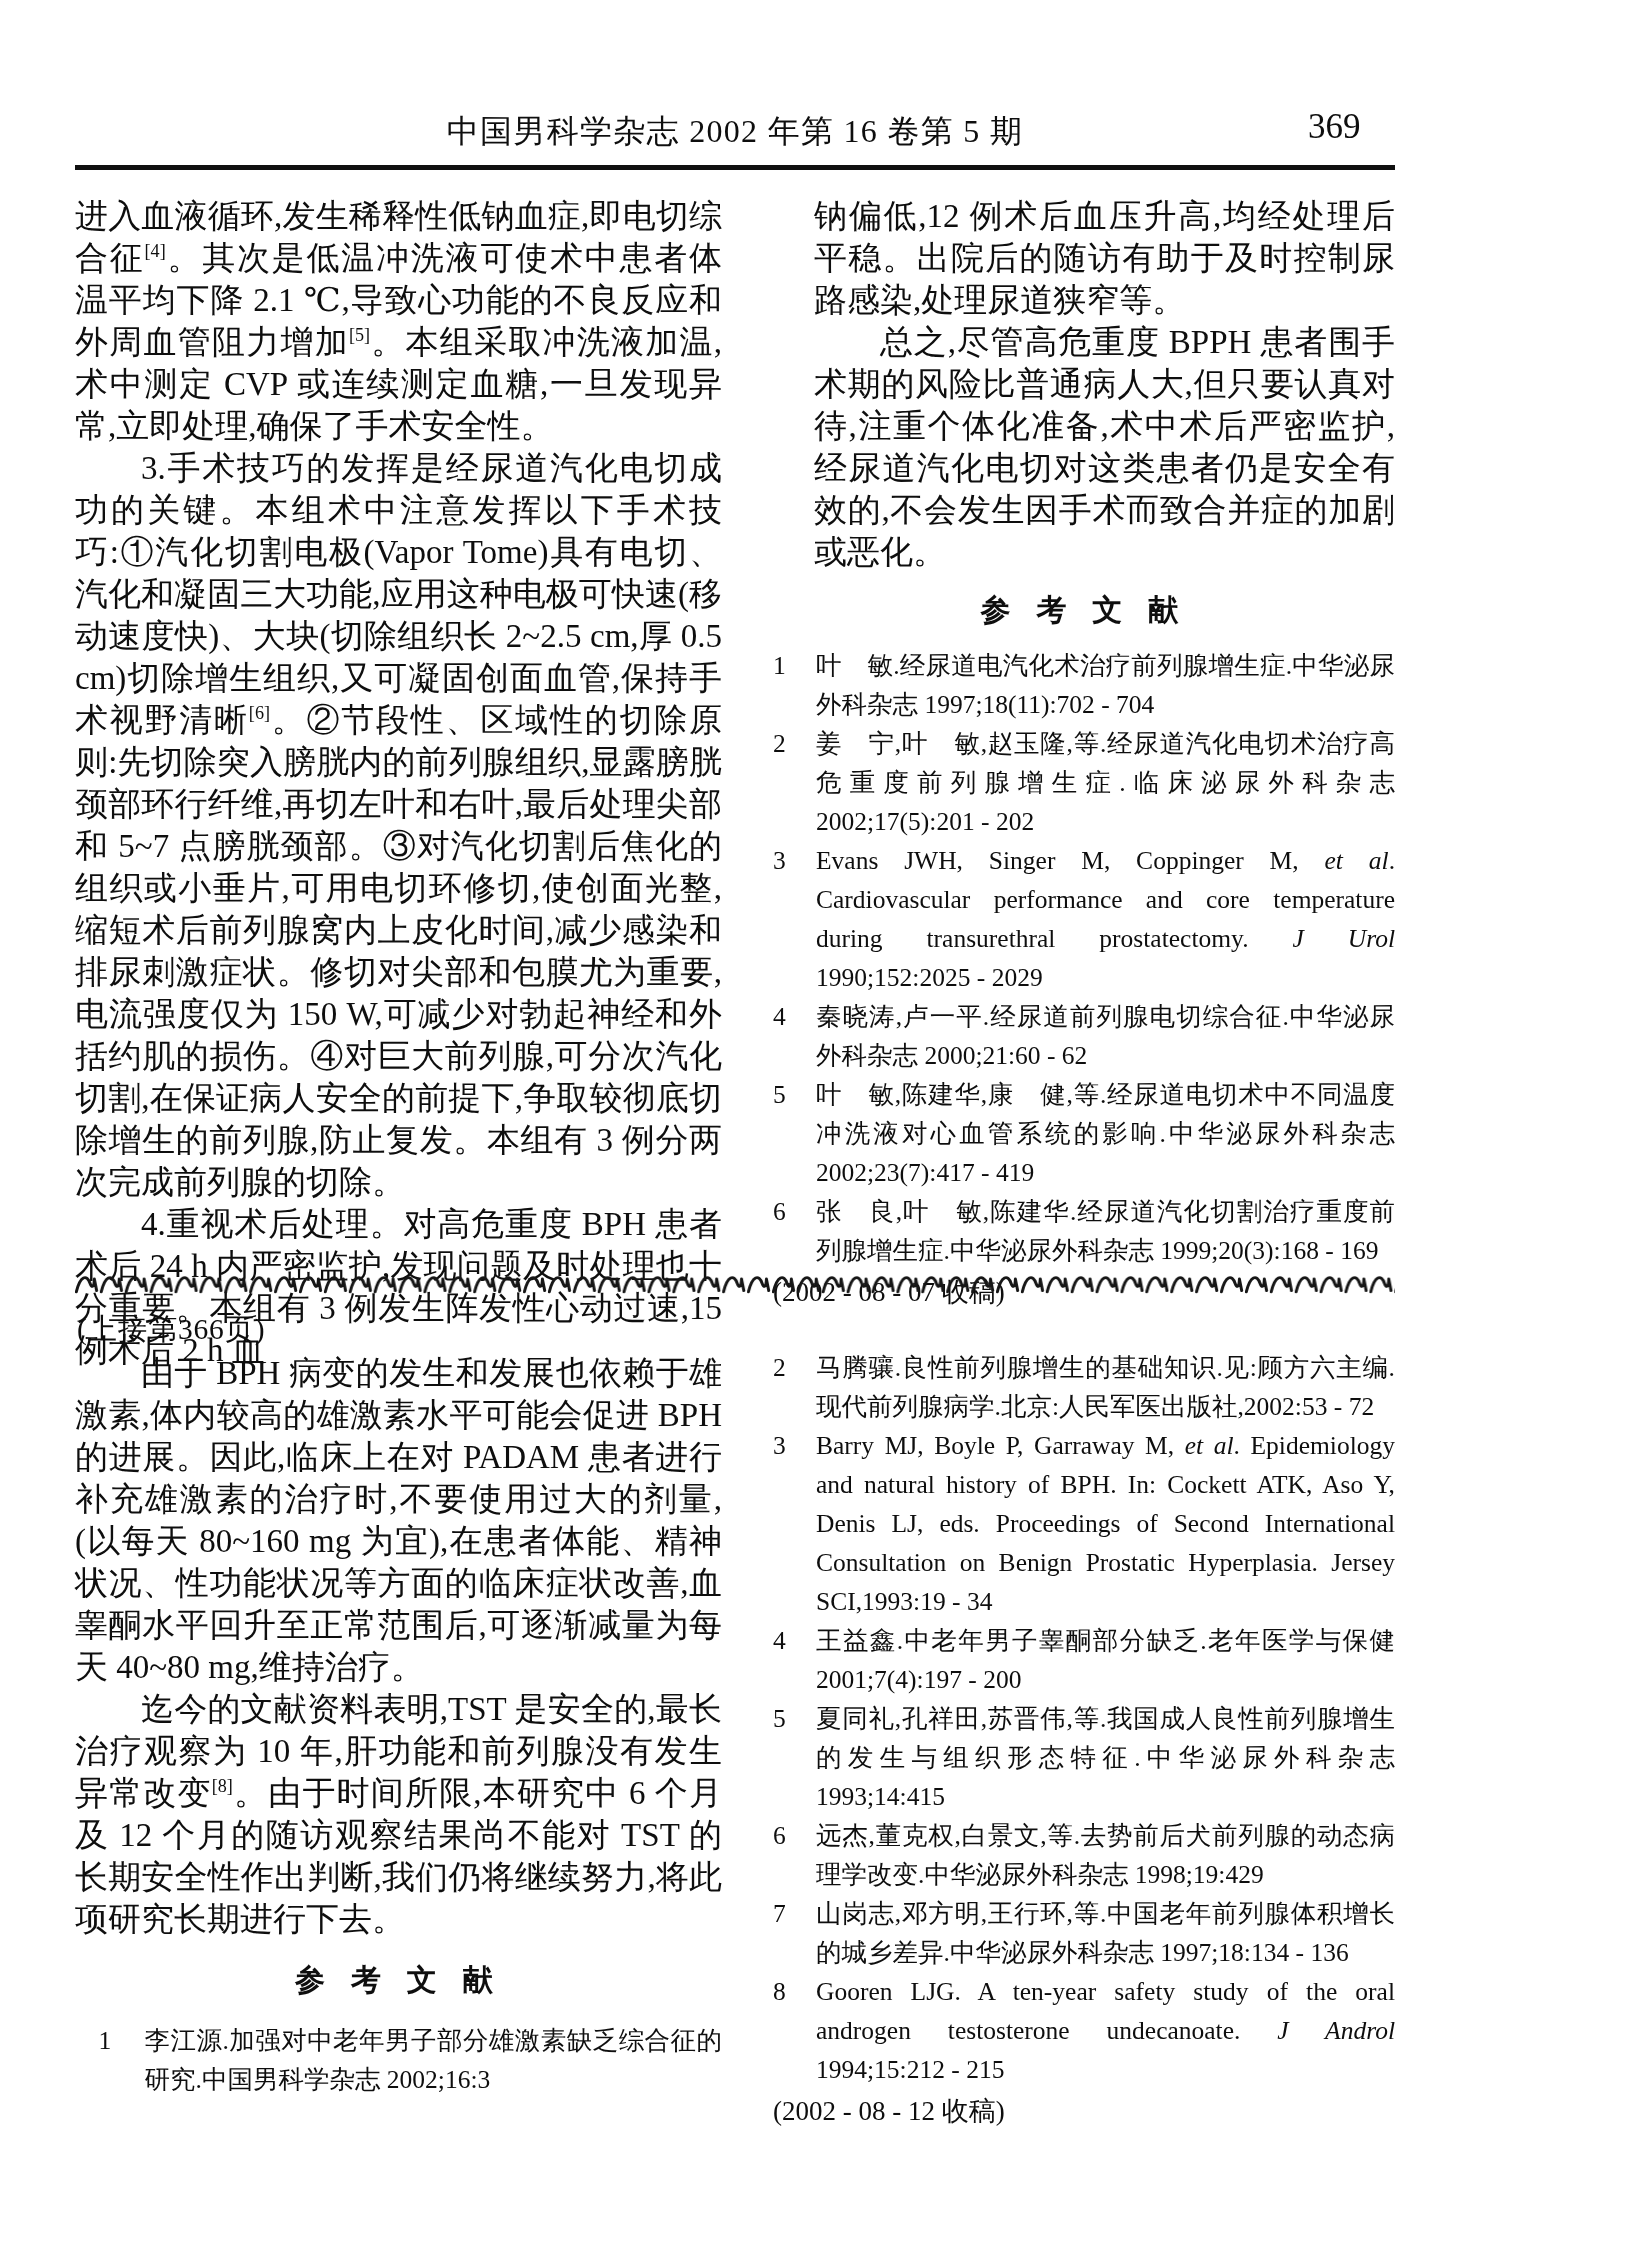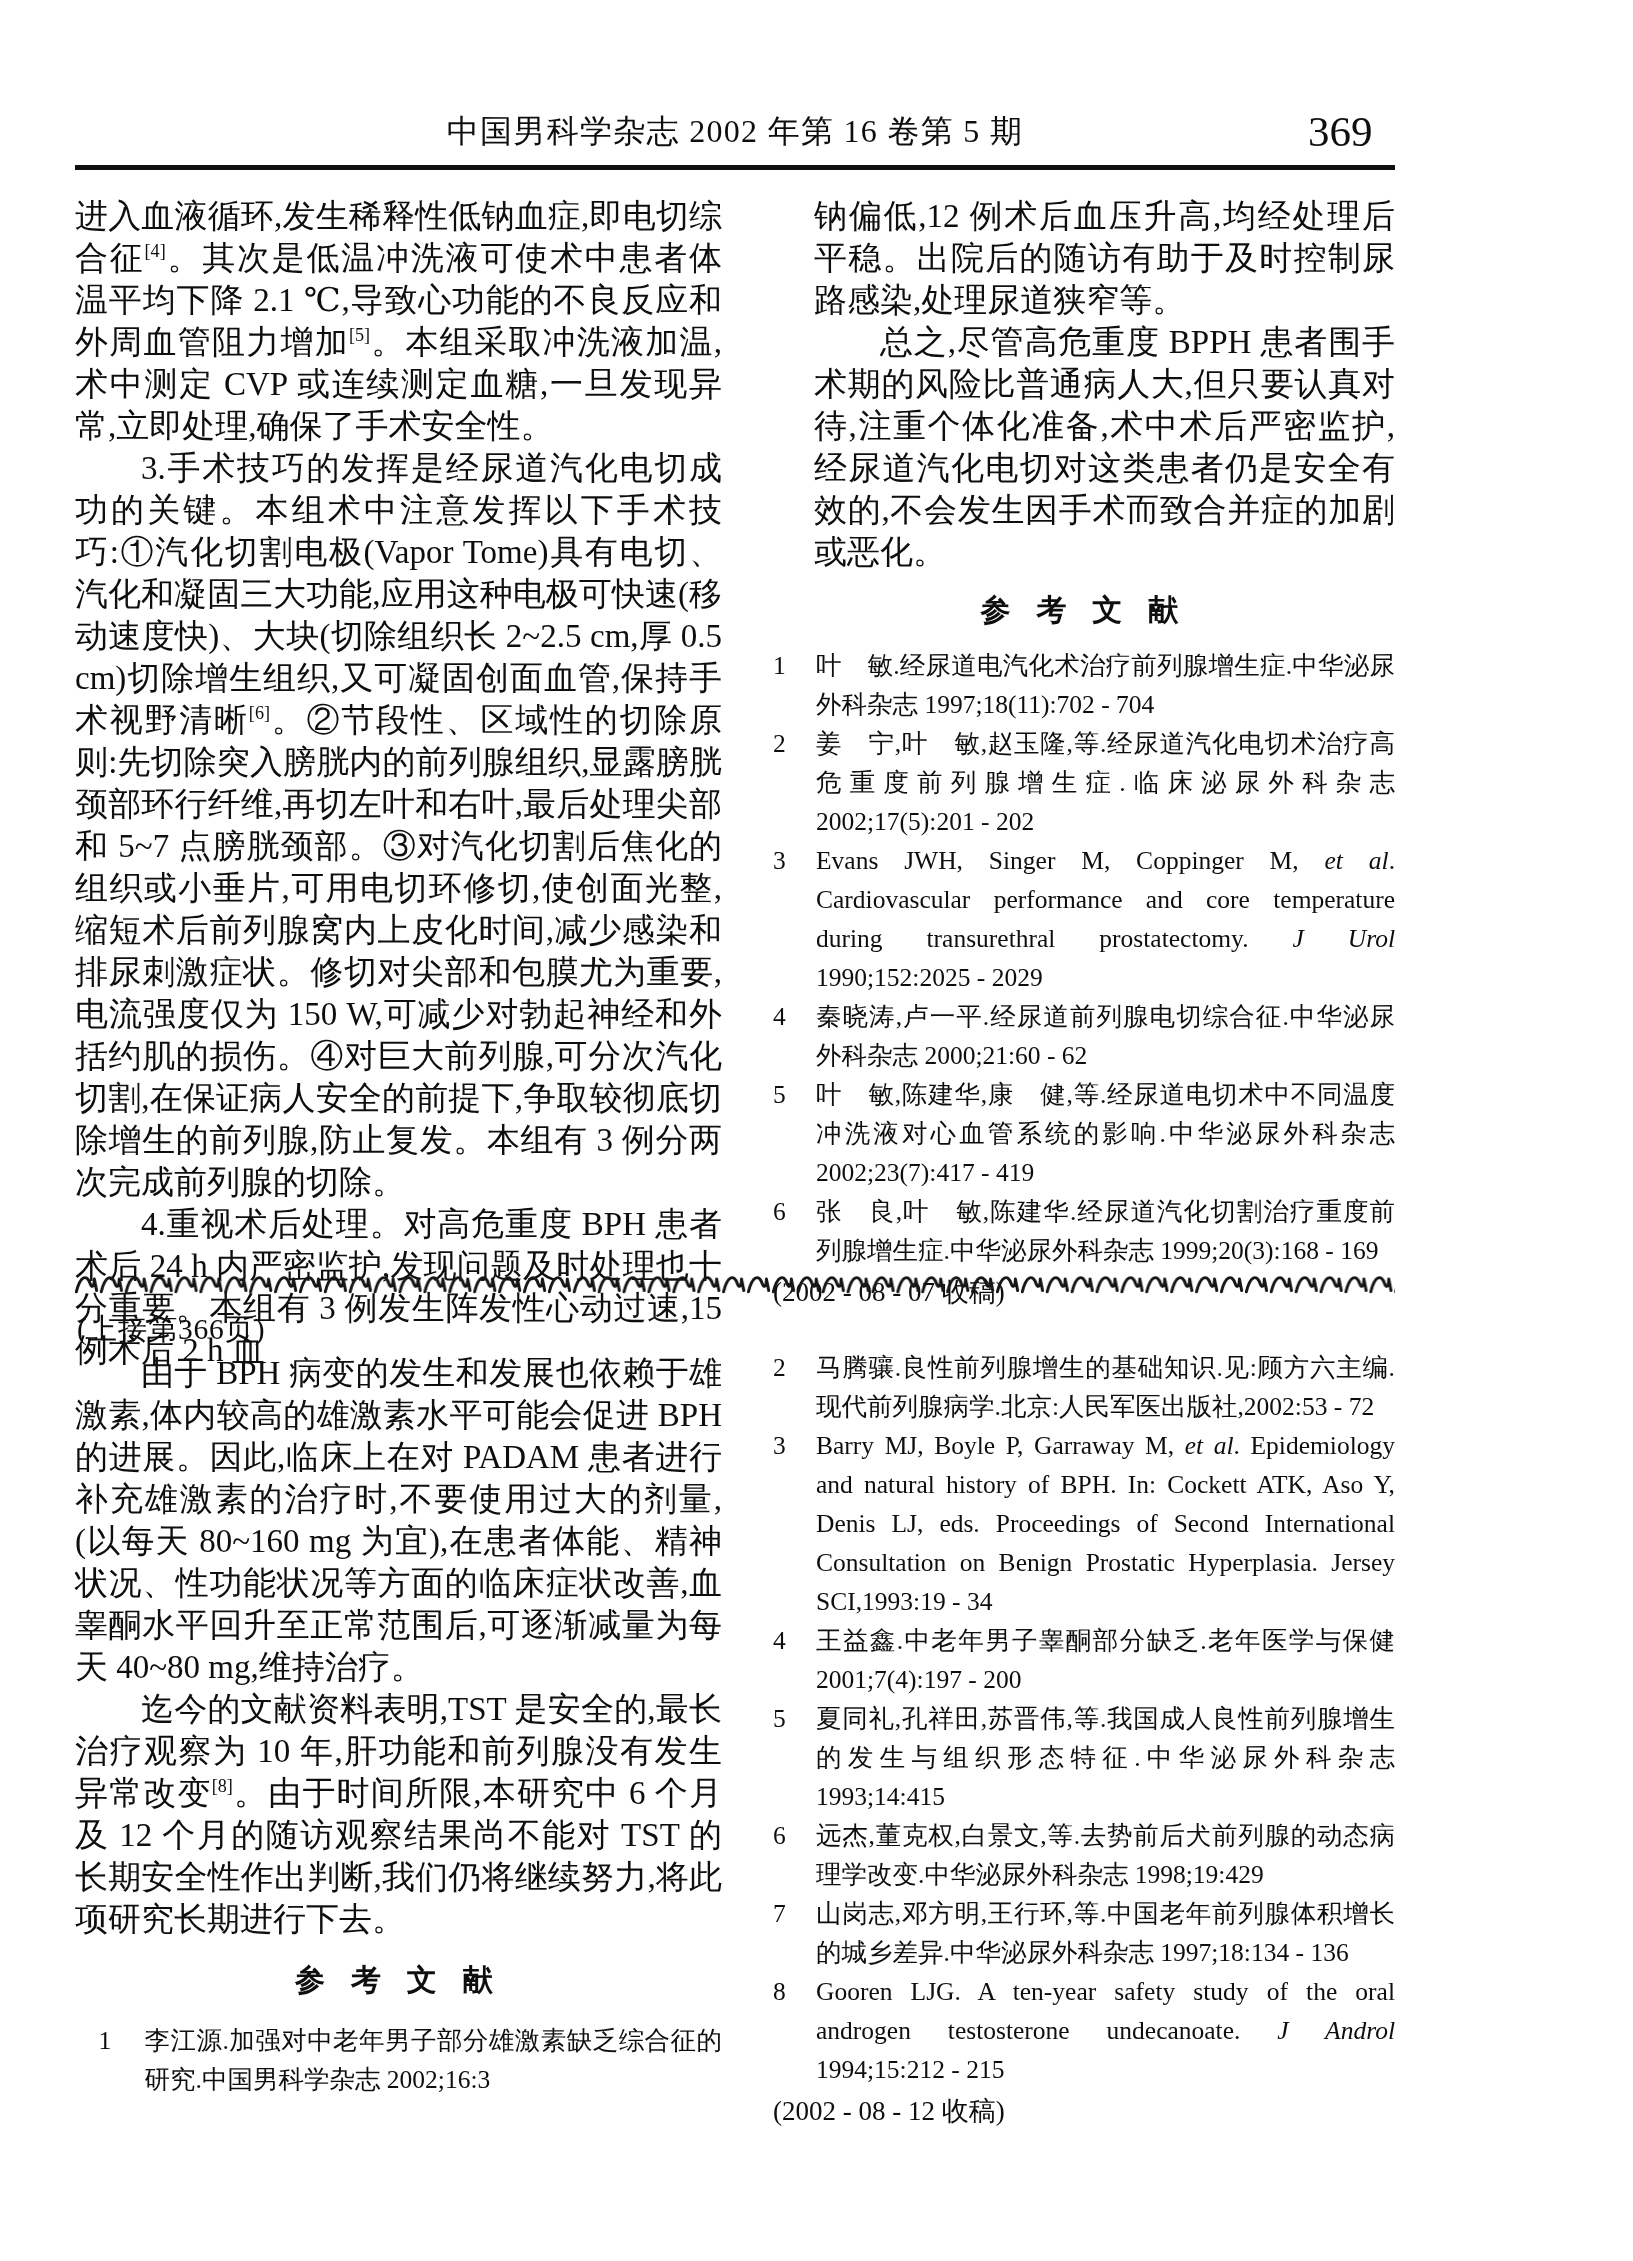--- a/index.html
+++ b/index.html
@@ -10,21 +10,21 @@
     background:#ffffff;
     color:#0e0e0e;
     font-family:"Liberation Serif","DejaVu Serif",serif;
     overflow:hidden;
   }
   .hdr-title{
     position:absolute;left:75px;top:110px;width:1320px;
     text-align:center;font-size:32px;letter-spacing:1.3px;white-space:nowrap;
   }
   .hdr-page{
-    position:absolute;left:1308px;top:107px;font-size:43px;
+    position:absolute;left:1308px;top:107px;font-size:35px;
   }
   .hdr-rule{
     position:absolute;left:75px;top:165px;width:1320px;height:4.6px;background:#101010;
   }
   .col{position:absolute;}
   .body-text{font-size:33px;line-height:42px;text-align:justify;text-justify:inter-ideograph;}
   .body-text p{margin:0;padding:0;}
   p.indent{text-indent:2em;}
   sup{font-size:0.55em;vertical-align:super;line-height:0;}
   .refs-heading{

